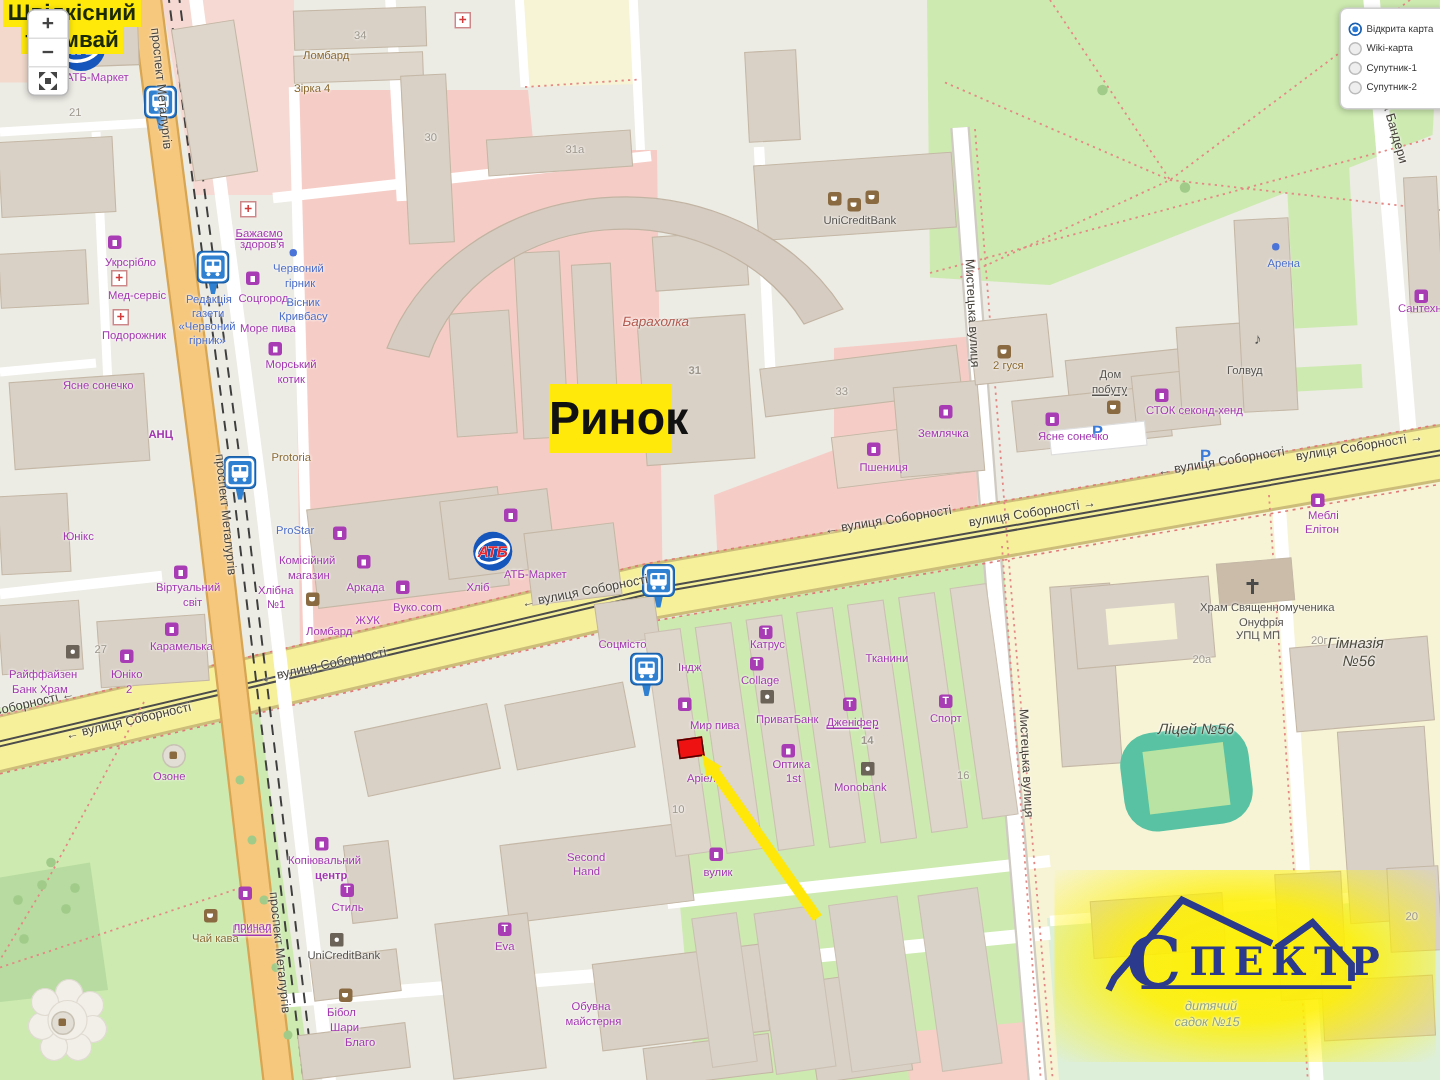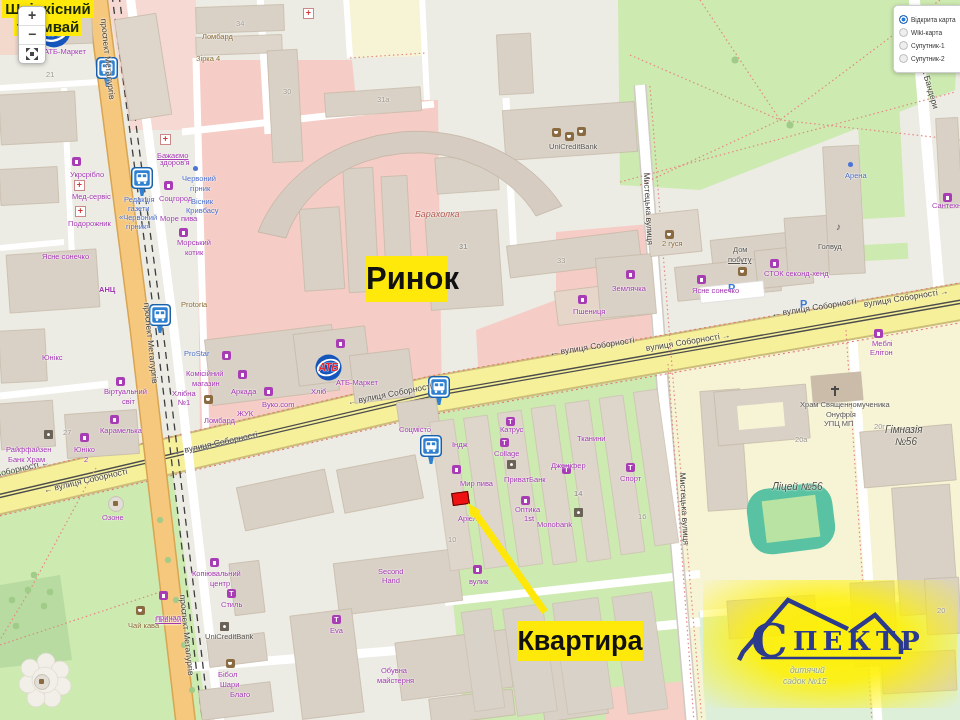--- a/index.html
+++ b/index.html
@@ -452,34 +452,34 @@
       <span class="lbl c-poi" style="left: 824px; top: 420px;">УПЦ МП</span>
       <span class="lbl c-place" style="left: 885px; top: 424px;">Гімназія</span>
       <span class="lbl c-place" style="left: 895px; top: 436px;">№56</span>
       <span class="lbl c-place" style="left: 772px; top: 481px;">Ліцей №56</span>
       <span class="lbl c-shop" style="left: 452px; top: 441px;">Індж</span>
       <span class="lbl c-shop" style="left: 500px; top: 426px;">Катрус</span>
       <span class="lbl c-shop" style="left: 494px; top: 450px;">Collage</span>
       <span class="lbl c-shop" style="left: 577px; top: 435px;">Тканини</span>
       <span class="lbl c-shop" style="left: 460px; top: 480px;">Мир пива</span>
       <span class="lbl c-shop" style="left: 504px; top: 476px;">ПриватБанк</span>
-      <span class="lbl c-shop" style="left: 551px; top: 462px;">Дженіфер</span>
+      <span class="lbl c-shop" style="left: 551px; top: 478px; text-decoration: underline;">Дженіфер</span>
       <span class="lbl c-shop" style="left: 620px; top: 475px;">Спорт</span>
       <span class="lbl c-shop" style="left: 458px; top: 515px;">Аріель</span>
       <span class="lbl c-shop" style="left: 515px; top: 506px;">Оптика</span>
       <span class="lbl c-shop" style="left: 524px; top: 515px;">1st</span>
-      <span class="lbl c-shop" style="left: 537px; top: 521px;">Monobank</span>
+      <span class="lbl c-shop" style="left: 556px; top: 521px;">Monobank</span>
       <span class="lbl c-shop" style="left: 469px; top: 578px;">вулик</span>
       <span class="lbl c-shop" style="left: 378px; top: 568px;">Second</span>
       <span class="lbl c-shop" style="left: 382px; top: 577px;">Hand</span>
       <span class="lbl c-shop" style="left: 155px; top: 616px; text-decoration: underline;">Пивной</span>
       <span class="lbl c-shop" style="left: 156px; top: 614px;">причал</span>
       <span class="lbl c-amen" style="left: 128px; top: 622px;">Чай кава</span>
       <span class="lbl c-shop" style="left: 192px; top: 570px;">Копіювальний</span>
-      <span class="lbl c-shop" style="left: 210px; top: 580px;">центр</span>
+      <span class="lbl c-shop" style="left: 210px; top: 580px; font-weight: bold;">центр</span>
       <span class="lbl c-shop" style="left: 221px; top: 601px;">Стиль</span>
       <span class="lbl c-poi" style="left: 205px; top: 633px;">UniCreditBank</span>
       <span class="lbl c-shop" style="left: 218px; top: 671px;">Бібол</span>
       <span class="lbl c-shop" style="left: 220px; top: 681px;">Шари</span>
       <span class="lbl c-shop" style="left: 230px; top: 691px;">Благо</span>
       <span class="lbl c-shop" style="left: 330px; top: 627px;">Eva</span>
       <span class="lbl c-shop" style="left: 381px; top: 667px;">Обувна</span>
       <span class="lbl c-shop" style="left: 377px; top: 677px;">майстерня</span>
       <span class="lbl c-nat" style="left: 790px; top: 666px;">дитячий</span>
       <span class="lbl c-nat" style="left: 783px; top: 677px;">садок №15</span>
@@ -497,21 +497,20 @@
       <span class="lbl c-num" style="left: 795px; top: 436px;">20а</span>
       <span class="lbl c-num" style="left: 937px; top: 607px;">20</span>
     </div>
 
   <div id="anno-layer">
     <svg id="arrow-svg" width="960" height="720" viewBox="0 0 960 720">
       <line x1="545" y1="612" x2="476" y2="514" stroke="#ffe70a" stroke-width="7"></line>
       <polygon points="468,503 481,511 471,518" fill="#ffe70a"></polygon>
     </svg>
     <div id="note-market" class="yellow-note">Ринок</div>
-    <div id="note-apartment" class="yellow-note">Квартира</div>
     <div id="note-tram">
       <span>Швідкісний</span>
       <span>трамвай</span>
     </div>
     <div id="apart-marker"></div>
   </div>
 
   <div id="zoom-ctl">
     <span class="zbtn" id="zoom-in">+</span>
     <span class="zbtn" id="zoom-out">−</span>

